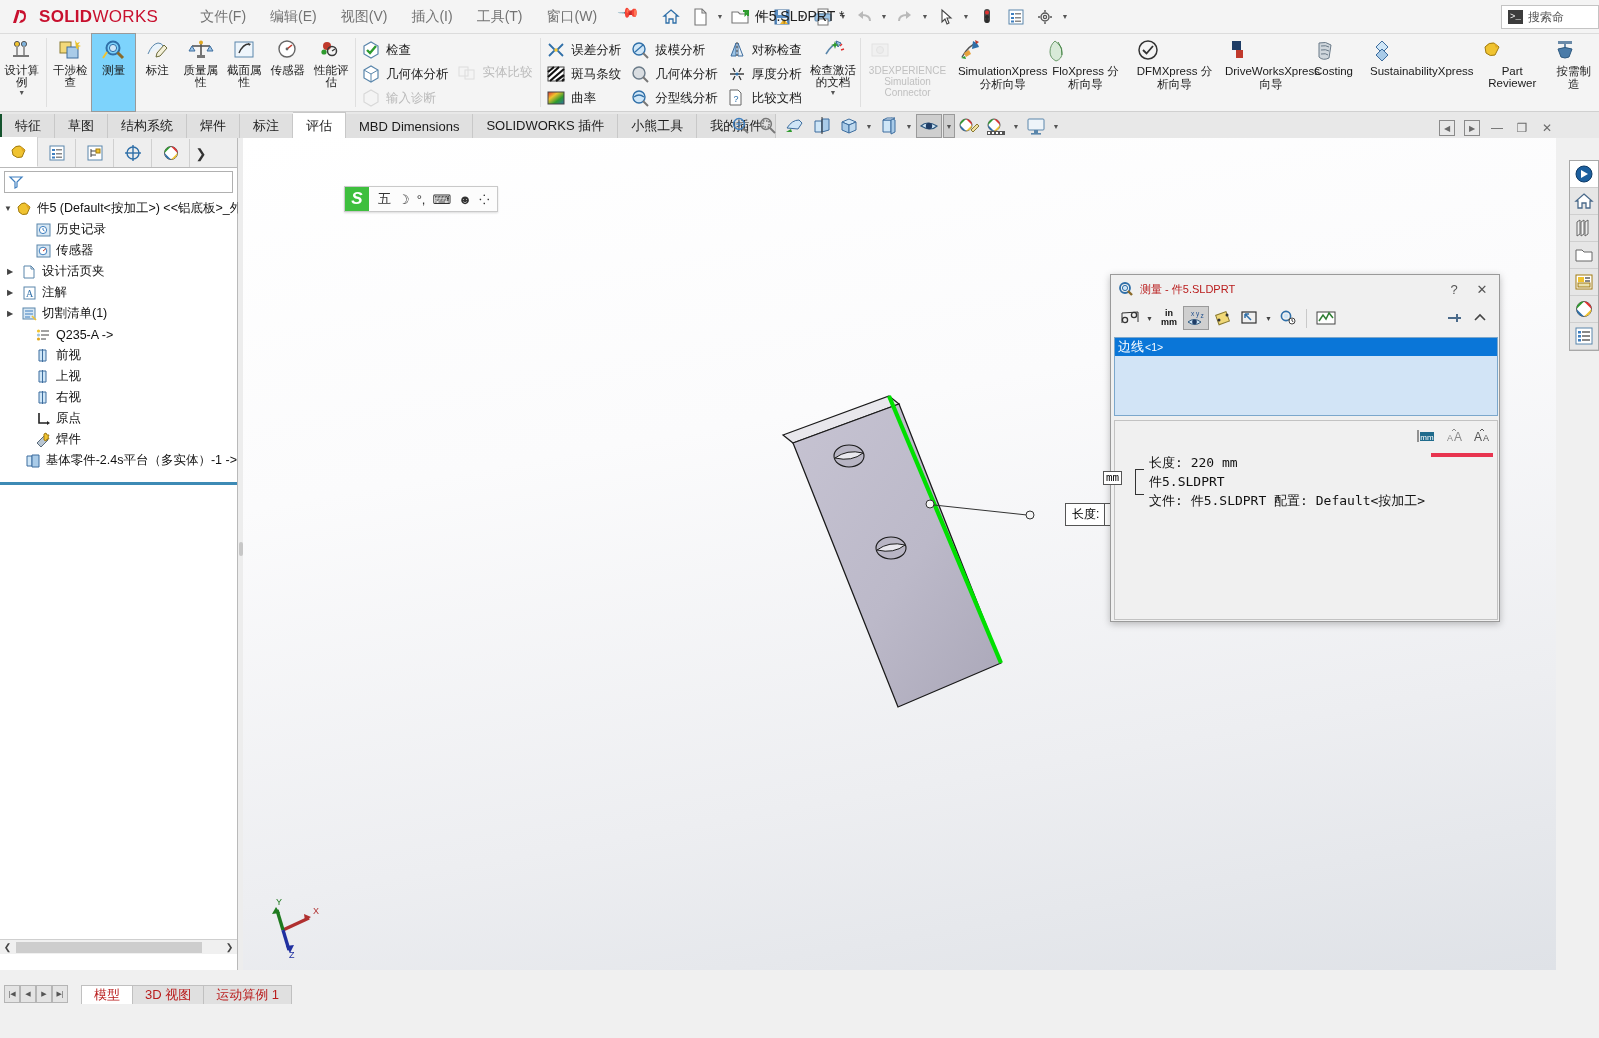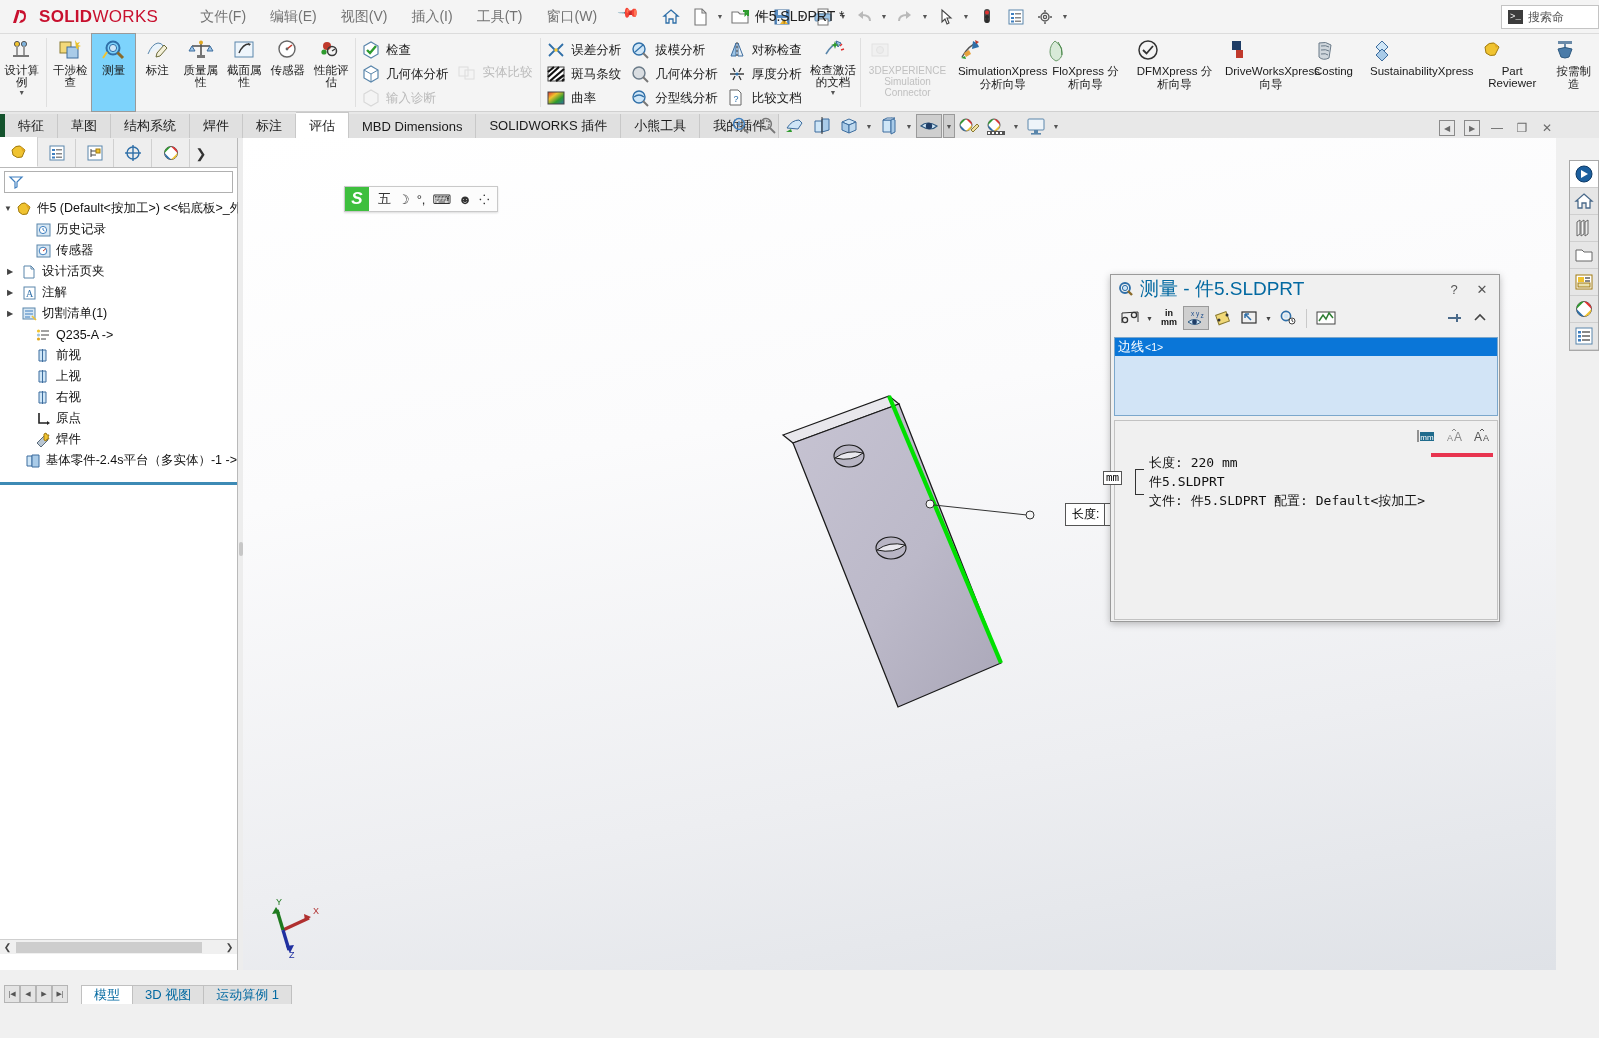--- a/index.html
+++ b/index.html
@@ -80,21 +80,21 @@
   
   .tabstrip {
     position:absolute; left:0; top:112px; width:1599px; height:26px;
     background:#e8e8e8; display:flex; align-items:flex-end;
   }
   .tab {
     height:24px; padding:0 13px; display:flex; align-items:center;
     font-size:13px; color:#1a1a1a; background:#e0e0e0;
     border-right:1px solid #c8c8c8; cursor:default;
   }
-  .tab:first-child { border-left:5px solid #14532d; }
+  .tab:first-child { border-left:2px solid #14532d; }
   .tab.sel { background:#ffffff; border-top:1px solid #c8c8c8; height:26px; }
 
   
   .hud { position:absolute; left:728px; top:114px; display:flex; align-items:center; gap:1px; }
   .hbtn { width:26px; height:24px; display:flex; align-items:center; justify-content:center; cursor:default;}
   .hbtn.on { background:#cfcfcf; border:1px solid #9a9a9a;}
   .hcaret { width:12px;height:24px;display:flex;align-items:center;justify-content:center;font-size:7px;color:#555;cursor:default;}
   .hcaret.on { background:#cfcfcf; border:1px solid #9a9a9a;}
 
   .winctl { position:absolute; right:44px; top:120px; display:flex; align-items:center; gap:9px; color:#6a6a6a; }
@@ -161,21 +161,21 @@
   .callout-box .k { padding:2px 5px 2px 6px; border-right:1px solid #555; display:flex;align-items:center; white-space:nowrap;}
   .callout-box .v { padding:2px 6px; display:flex;align-items:center;}
 
   
   .mdlg {
     position:absolute; left:1110px; top:274px; width:390px; height:348px;
     background:#f0f0f0; border:1px solid #9a9a9a;
     box-shadow:0 2px 7px rgba(0,0,0,.25);
   }
   .mdlg-title { height:28px; display:flex; align-items:center; padding:0 6px; gap:6px; background:#f0f0f0;}
-  .mdlg-title .t { font-size:19px; color:#0369a1; }
+  .mdlg-title .t { font-size:11px; color:#b91c1c; }
   .mdlg-title .sp { flex:1; }
   .mdlg-title .tb { width:22px;height:20px;display:flex;align-items:center;justify-content:center;font-size:13px;color:#555;cursor:default;}
   .mdlg-tools { height:30px; display:flex; align-items:center; padding:0 7px; gap:2px; }
   .mtb { height:24px; min-width:24px; display:flex;align-items:center;justify-content:center;padding:0 2px;cursor:default;}
   .mtb.on { background:#cfcfcf; border:1px solid #9a9a9a;}
   .mcaret { width:11px;height:24px;display:flex;align-items:center;justify-content:center;font-size:7px;color:#444;cursor:default;}
   .mvsep { width:1px; height:19px; background:#c9c9c9; margin:0 4px; }
   .mdlg-tools .sp { flex:1; }
 
   .msel {
@@ -208,21 +208,21 @@
   .rdbtn { width:28px; height:27px; display:flex;align-items:center;justify-content:center; border-bottom:1px solid #cfcfcf; cursor:default;}
   .rdbtn.sel{ background:#ffffff;}
 
   
   .bottombar {
     position:absolute; left:0; top:985px; width:1599px; height:21px;
     background:#f0f0f0; display:flex; align-items:flex-start;
   }
   .navbtns { display:flex; margin-left:4px; gap:0; }
   .navb { width:16px;height:18px;border:1px solid #b5b5b5;background:#e4e4e4;display:flex;align-items:center;justify-content:center;font-size:7px;color:#555;cursor:default;}
-  .btab { height:19px; padding:0 12px; display:flex;align-items:center; font-size:13px; color:#0369a1;
+  .btab { height:19px; padding:0 12px; display:flex;align-items:center; font-size:13px; color:#b91c1c;
           background:#e0e0e0; border:1px solid #c0c0c0; border-bottom:none; margin-left:-1px; cursor:default;}
   .btab.sel { background:#fff; font-weight:normal; }
 
   .statusbar {
     position:absolute; left:0; top:1006px; width:1599px; height:32px;
     background:#f0f0f0; border-top:1px solid #dcdcdc;
   }
   .statusbar .txt { position:absolute; left:6px; top:3px; font-size:13px; color:#111; }
   .watermark { position:absolute; right:6px; top:2px; font-size:11px; color:#a8a8a8; letter-spacing:.5px; }
 </style>

